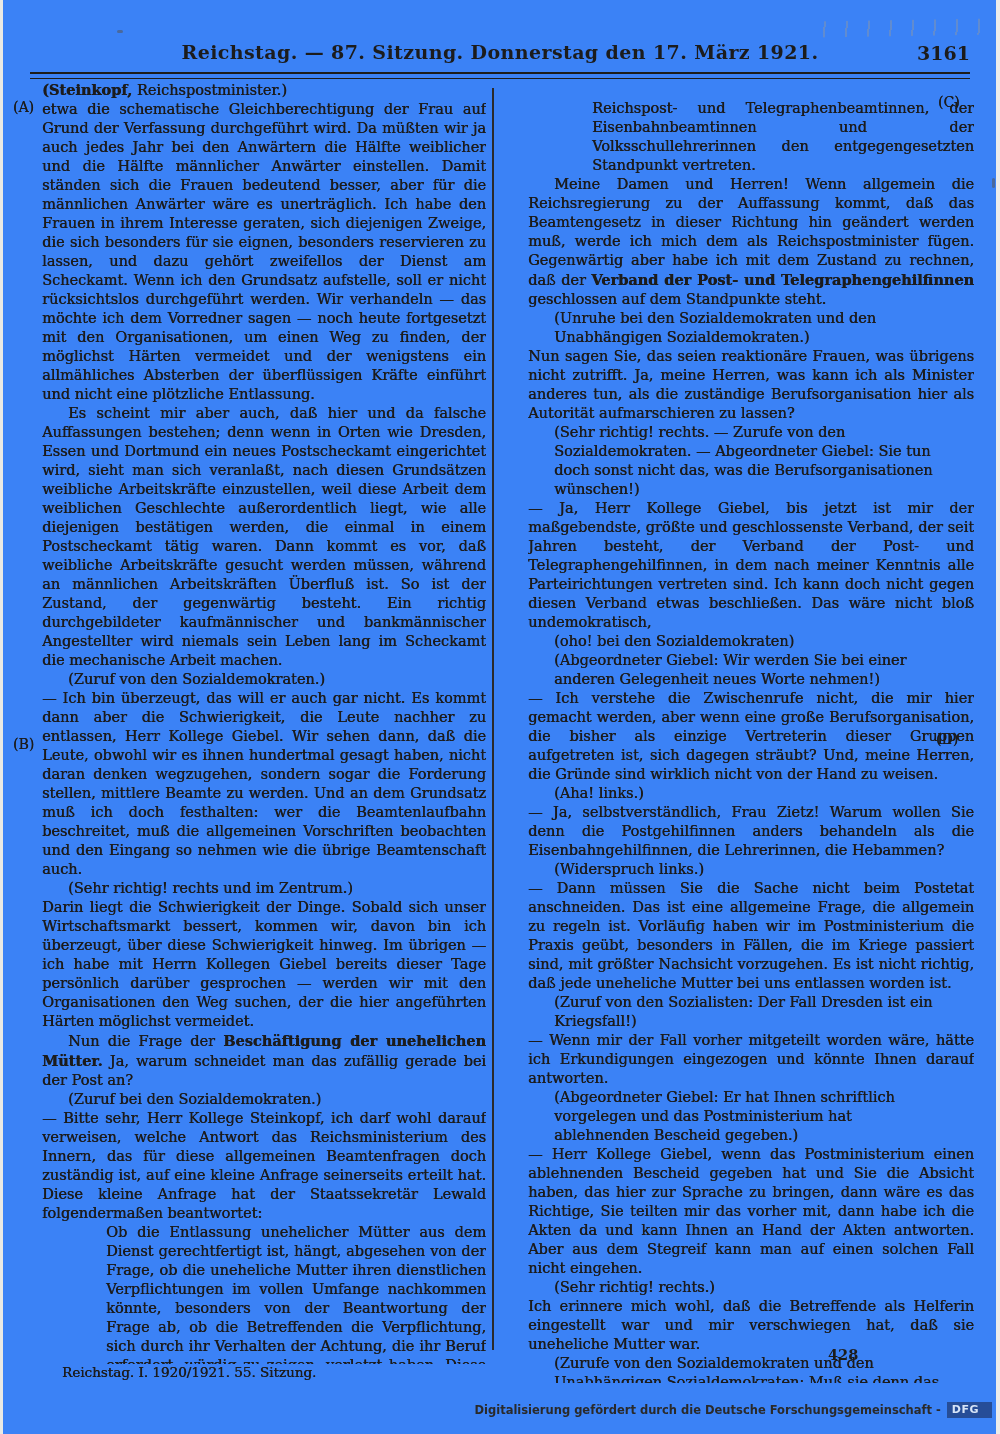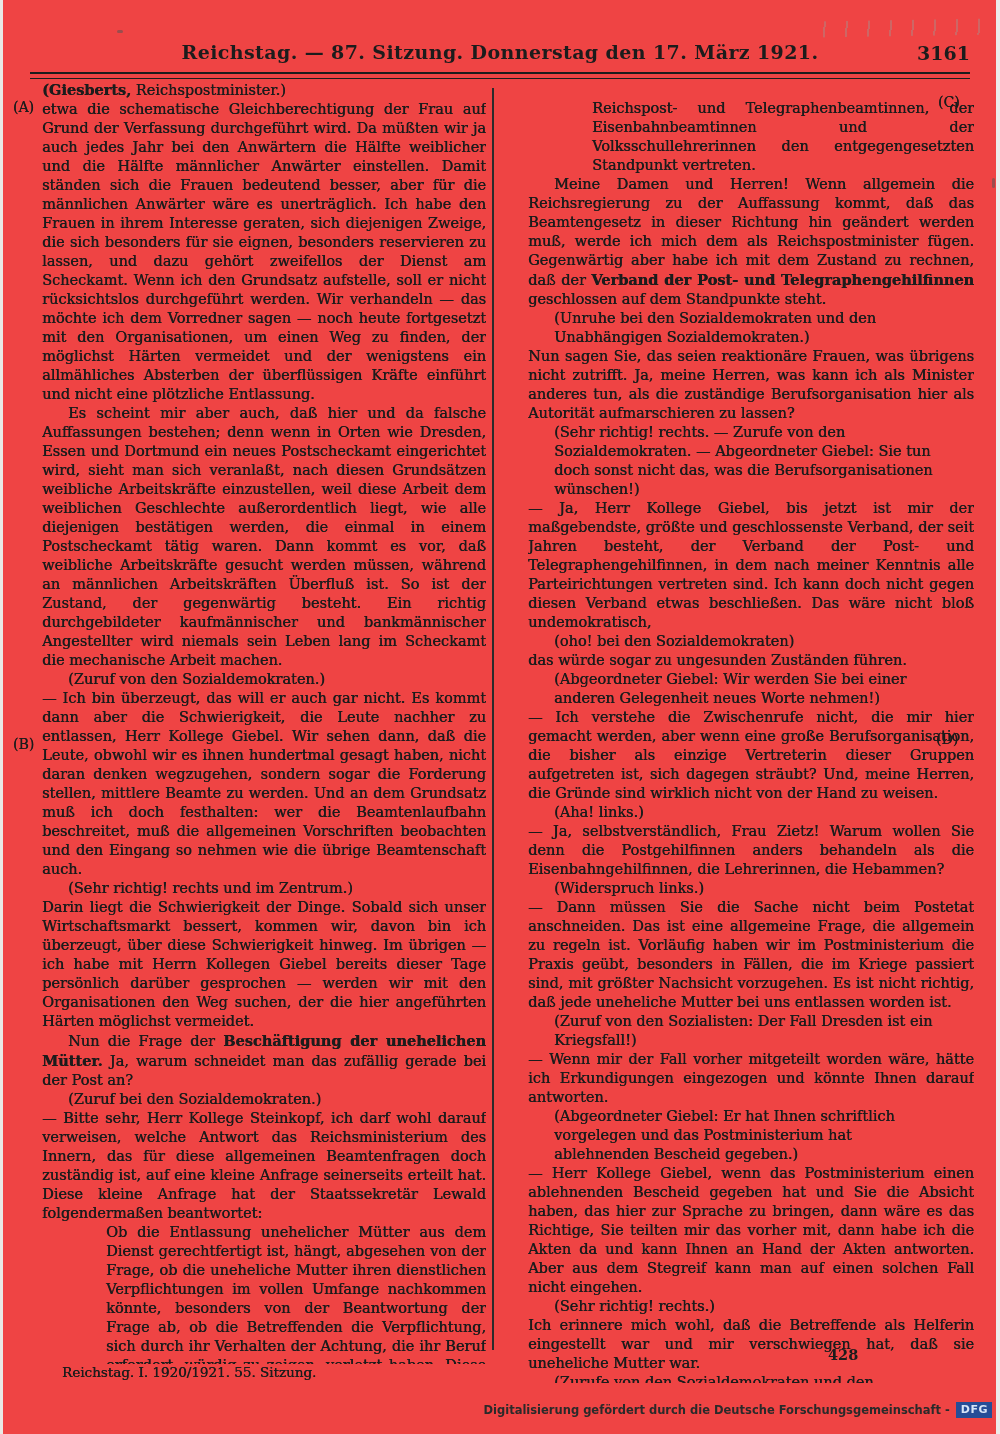--- a/index.html
+++ b/index.html
@@ -1,18 +1,18 @@
 <!DOCTYPE html>
 <html><head>
 <meta charset="utf-8">
 <style>
   html,body{margin:0;padding:0;background:#d8d8d4;}
   .page{
     position:relative;width:1000px;height:1434px;margin:0 auto;
-    background:#ef4444;overflow:hidden;
+    background:#3b82f6;overflow:hidden;
     font-family:"DejaVu Serif", serif;color:#1c1c1c;
   }
   
   .edge-left{position:absolute;left:0;top:0;width:3px;height:100%;background:#e9e9e5;}
   .edge-right{position:absolute;right:0;top:0;width:4px;height:100%;background:#ececea;}
   .speck{position:absolute;background:#555;opacity:.55;border-radius:2px;}
   .smudge{
     position:absolute;top:20px;left:815px;width:180px;height:16px;opacity:.4;
     background:repeating-linear-gradient(95deg,transparent 0 9px,#9a9a96 9px 11px,transparent 11px 22px);
     transform:rotate(-1deg);
@@ -39,21 +39,21 @@
   .mlabel{position:absolute;font-size:14px;color:#1c1c1c;text-shadow:.3px 0 0 currentColor;}
   .mlabel.a{left:13px;top:99px;}
   .mlabel.bb{left:13px;top:736px;}
   .mlabel.c{left:938px;top:94px;}
   .mlabel.d{left:936px;top:731px;}
   
   .sessfoot{position:absolute;left:62px;top:1364px;font-size:13.5px;text-shadow:.35px 0 0 currentColor;}
   .sheetnum{position:absolute;left:828px;top:1346px;font-size:14.5px;font-weight:bold;}
   .dfgbar{position:absolute;top:1402px;right:8px;display:flex;align-items:center;gap:6px;
           font-family:"DejaVu Sans", sans-serif;font-size:11.5px;font-weight:bold;color:#2a2a2a;justify-content:center;}
-  .dfgbox{background:#264d97;color:#d6e4f7;padding:1px 4px 2px 5px;font-size:11px;letter-spacing:.5px;}
+  .dfgbox{background:#264d97;color:#d6e4f7;padding:1px 13px 2px 5px;font-size:11px;letter-spacing:.5px;}
 </style>
 </head>
 <body>
 
 <div class="page">
 
   <div class="edge-left"></div>
   <div class="edge-right"></div>
   <div class="smudge"></div>
   <div class="speck" style="left:117px;top:30px;width:6px;height:3px;"></div>
@@ -64,41 +64,40 @@
   <div class="rule"></div>
 
   <div class="mlabel a">(A)</div>
   <div class="mlabel bb">(B)</div>
   <div class="mlabel c">(C)</div>
   <div class="mlabel d">(D)</div>
 
   <div class="coldiv"></div>
 
   <div class="col left" id="leftcol">
-      <p class="speaker"><span class="b">(Giesberts,</span><span> Reichspostminister.)</span></p>
+      <p class="speaker"><span class="b">(Steinkopf,</span><span> Reichspostminister.)</span></p>
       <p class="para"><span>etwa die schematische Gleichberechtigung der Frau auf Grund der Verfassung durchgeführt wird.  Da müßten wir ja auch jedes Jahr bei den Anwärtern die Hälfte weiblicher und die Hälfte männlicher Anwärter einstellen.  Damit ständen sich die Frauen bedeutend besser, aber für die männlichen Anwärter wäre es unerträglich.  Ich habe den Frauen in ihrem Interesse geraten, sich diejenigen Zweige, die sich besonders für sie eignen, besonders reservieren zu lassen, und dazu gehört zweifellos der Dienst am Scheckamt.  Wenn ich den Grundsatz aufstelle, soll er nicht rücksichtslos durchgeführt werden. Wir verhandeln — das möchte ich dem Vorredner sagen — noch heute fortgesetzt mit den Organisationen, um einen Weg zu finden, der möglichst Härten vermeidet und der wenigstens ein allmähliches Absterben der überflüssigen Kräfte einführt und nicht eine plötzliche Entlassung.</span></p>
       <p class="para indent"><span>Es scheint mir aber auch, daß hier und da falsche Auffassungen bestehen; denn wenn in Orten wie Dresden, Essen und Dortmund ein neues Postscheckamt eingerichtet wird, sieht man sich veranlaßt, nach diesen Grundsätzen weibliche Arbeitskräfte einzustellen, weil diese Arbeit dem weiblichen Geschlechte außerordentlich liegt, wie alle diejenigen bestätigen werden, die einmal in einem Postscheckamt tätig waren.  Dann kommt es vor, daß weibliche Arbeitskräfte gesucht werden müssen, während an männlichen Arbeitskräften Überfluß ist.  So ist der Zustand, der gegenwärtig besteht.  Ein richtig durchgebildeter kaufmännischer und bankmännischer Angestellter wird niemals sein Leben lang im Scheckamt die mechanische Arbeit machen.</span></p>
       <p class="interjection"><span>(Zuruf von den Sozialdemokraten.)</span></p>
       <p class="para"><span>— Ich bin überzeugt, das will er auch gar nicht.  Es kommt dann aber die Schwierigkeit, die Leute nachher zu entlassen, Herr Kollege Giebel.  Wir sehen dann, daß die Leute, obwohl wir es ihnen hundertmal gesagt haben, nicht daran denken wegzugehen, sondern sogar die Forderung stellen, mittlere Beamte zu werden.  Und an dem Grundsatz muß ich doch festhalten: wer die Beamtenlaufbahn beschreitet, muß die allgemeinen Vorschriften beobachten und den Eingang so nehmen wie die übrige Beamtenschaft auch.</span></p>
       <p class="interjection"><span>(Sehr richtig! rechts und im Zentrum.)</span></p>
       <p class="para"><span>Darin liegt die Schwierigkeit der Dinge.  Sobald sich unser Wirtschaftsmarkt bessert, kommen wir, davon bin ich überzeugt, über diese Schwierigkeit hinweg.  Im übrigen — ich habe mit Herrn Kollegen Giebel bereits dieser Tage persönlich darüber gesprochen — werden wir mit den Organisationen den Weg suchen, der die hier angeführten Härten möglichst vermeidet.</span></p>
       <p class="para indent"><span>Nun die Frage der </span><span class="b">Beschäftigung der unehelichen Mütter.</span><span>  Ja, warum schneidet man das zufällig gerade bei der Post an?</span></p>
       <p class="interjection"><span>(Zuruf bei den Sozialdemokraten.)</span></p>
       <p class="para"><span>— Bitte sehr, Herr Kollege Steinkopf, ich darf wohl darauf verweisen, welche Antwort das Reichsministerium des Innern, das für diese allgemeinen Beamtenfragen doch zuständig ist, auf eine kleine Anfrage seinerseits erteilt hat.  Diese kleine Anfrage hat der Staatssekretär Lewald folgendermaßen beantwortet:</span></p>
       <p class="quote"><span>Ob die Entlassung unehelicher Mütter aus dem Dienst gerechtfertigt ist, hängt, abgesehen von der Frage, ob die uneheliche Mutter ihren dienstlichen Verpflichtungen im vollen Umfange nachkommen könnte, besonders von der Beantwortung der Frage ab, ob die Betreffenden die Verpflichtung, sich durch ihr Verhalten der Achtung, die ihr Beruf erfordert, würdig zu zeigen, verletzt haben.  Diese Frage allgemein zu verneinen, ist schon mit Rücksicht darauf nicht möglich, daß große Beamtenverbände, wie der Verband der</span></p>
     </div>
   <div class="col right" id="rightcol">
       <p class="quote"><span>Reichspost- und Telegraphenbeamtinnen, der Eisenbahnbeamtinnen und der Volksschullehrerinnen den entgegengesetzten Standpunkt vertreten.</span></p>
       <p class="para indent"><span>Meine Damen und Herren!  Wenn allgemein die Reichsregierung zu der Auffassung kommt, daß das Beamtengesetz in dieser Richtung hin geändert werden muß, werde ich mich dem als Reichspostminister fügen.  Gegenwärtig aber habe ich mit dem Zustand zu rechnen, daß der </span><span class="b">Verband der Post- und Telegraphengehilfinnen</span><span> geschlossen auf dem Standpunkte steht.</span></p>
       <p class="interjection"><span>(Unruhe bei den Sozialdemokraten und den Unabhängigen Sozialdemokraten.)</span></p>
       <p class="para"><span>Nun sagen Sie, das seien reaktionäre Frauen, was übrigens nicht zutrifft.  Ja, meine Herren, was kann ich als Minister anderes tun, als die zuständige Berufsorganisation hier als Autorität aufmarschieren zu lassen?</span></p>
       <p class="interjection"><span>(Sehr richtig! rechts. — Zurufe von den Sozialdemokraten. — Abgeordneter Giebel: Sie tun doch sonst nicht das, was die Berufsorganisationen wünschen!)</span></p>
       <p class="para"><span>— Ja, Herr Kollege Giebel, bis jetzt ist mir der maßgebendste, größte und geschlossenste Verband, der seit Jahren besteht, der Verband der Post- und Telegraphengehilfinnen, in dem nach meiner Kenntnis alle Parteirichtungen vertreten sind.  Ich kann doch nicht gegen diesen Verband etwas beschließen.  Das wäre nicht bloß undemokratisch,</span></p>
       <p class="interjection"><span>(oho! bei den Sozialdemokraten)</span></p>
-      <p class="para"><span>das würde sogar zu ungesunden Zuständen führen.</span></p>
       <p class="interjection"><span>(Abgeordneter Giebel: Wir werden Sie bei einer anderen Gelegenheit neues Worte nehmen!)</span></p>
       <p class="para"><span>— Ich verstehe die Zwischenrufe nicht, die mir hier gemacht werden, aber wenn eine große Berufsorganisation, die bisher als einzige Vertreterin dieser Gruppen aufgetreten ist, sich dagegen sträubt? Und, meine Herren, die Gründe sind wirklich nicht von der Hand zu weisen.</span></p>
       <p class="interjection"><span>(Aha! links.)</span></p>
       <p class="para"><span>— Ja, selbstverständlich, Frau Zietz!  Warum wollen Sie denn die Postgehilfinnen anders behandeln als die Eisenbahngehilfinnen, die Lehrerinnen, die Hebammen?</span></p>
       <p class="interjection"><span>(Widerspruch links.)</span></p>
       <p class="para"><span>— Dann müssen Sie die Sache nicht beim Postetat anschneiden.  Das ist eine allgemeine Frage, die allgemein zu regeln ist.  Vorläufig haben wir im Postministerium die Praxis geübt, besonders in Fällen, die im Kriege passiert sind, mit größter Nachsicht vorzugehen.  Es ist nicht richtig, daß jede uneheliche Mutter bei uns entlassen worden ist.</span></p>
       <p class="interjection"><span>(Zuruf von den Sozialisten: Der Fall Dresden ist ein Kriegsfall!)</span></p>
       <p class="para"><span>— Wenn mir der Fall vorher mitgeteilt worden wäre, hätte ich Erkundigungen eingezogen und könnte Ihnen darauf antworten.</span></p>
       <p class="interjection"><span>(Abgeordneter Giebel: Er hat Ihnen schriftlich vorgelegen und das Postministerium hat ablehnenden Bescheid gegeben.)</span></p>
       <p class="para"><span>— Herr Kollege Giebel, wenn das Postministerium einen ablehnenden Bescheid gegeben hat und Sie die Absicht haben, das hier zur Sprache zu bringen, dann wäre es das Richtige, Sie teilten mir das vorher mit, dann habe ich die Akten da und kann Ihnen an Hand der Akten antworten.  Aber aus dem Stegreif kann man auf einen solchen Fall nicht eingehen.</span></p>

